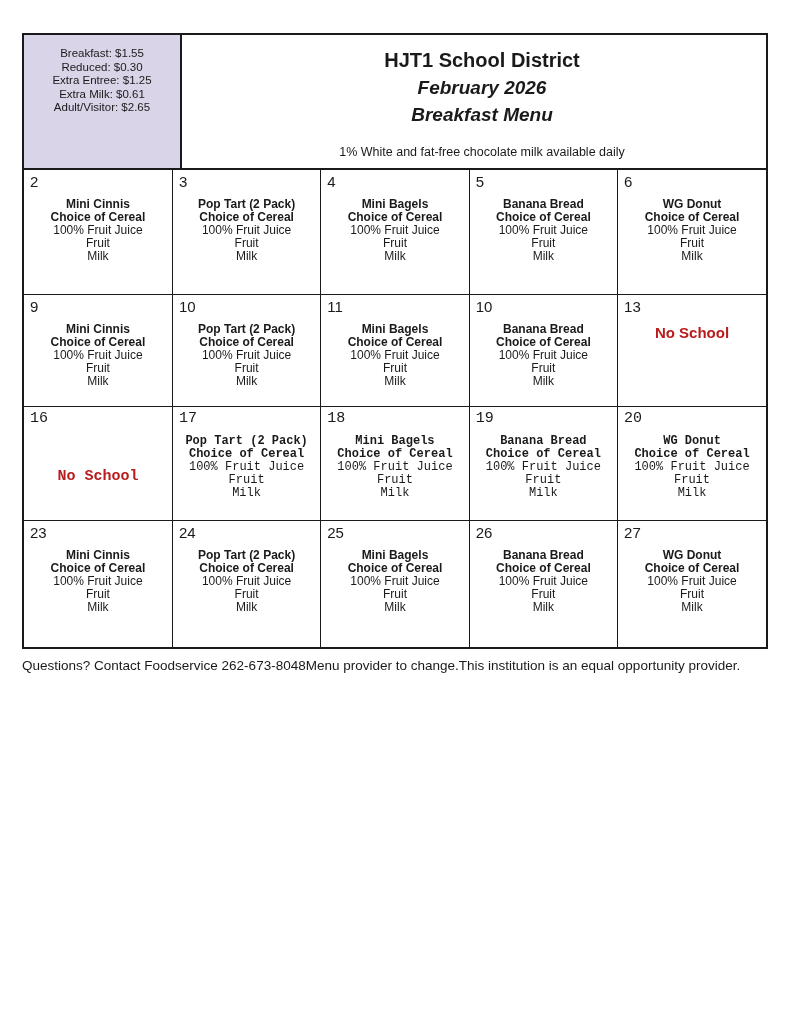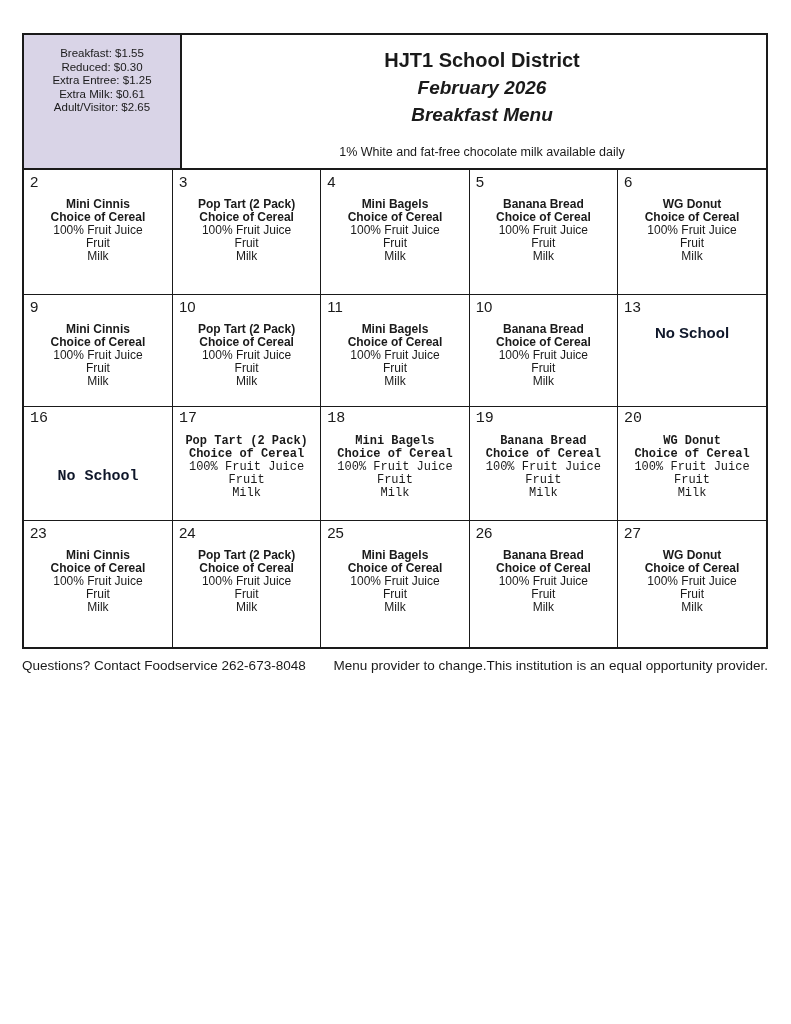--- a/index.html
+++ b/index.html
@@ -43,28 +43,28 @@
   table.cal tr:first-child td { border-top:none; }
   table.cal tr:last-child td { border-bottom:none; }
   tr.wk1 td { height:124px; }
   tr.wk2 td { height:112px; }
   tr.wk3 td { height:114px;font-family:Liberation Mono, monospace; }
   tr.wk4 td { height:127px; }
   .daynum { font-size:15px; padding:3px 0 0 6px; line-height:17px; }
   .menu { text-align:center; font-size:12px; line-height:13px; margin-top:8px; }
   .menu .b { font-weight:bold; }
   .no-school {
-    text-align:center; color:#0f172a; font-weight:bold; font-size:15px;
+    text-align:center; color:#b91c1c; font-weight:bold; font-size:15px;
   }
   .ns-top { margin-top:9px; }
   .ns-mid { margin-top:41px; }
   .footer {
     position:absolute; left:22px; top:658px; width:746px;
-    display:flex; justify-content:space-between;
-    font-size:13.5px; line-height:16px;gap:22px;
+    display:flex; justify-content:flex-start;
+    font-size:13.5px; line-height:16px;
   }
 </style>
 </head>
 <body>
 
 <div class="sheet">
   <div class="menu-table">
 
     <div class="header-row">
       <div class="price-box">

